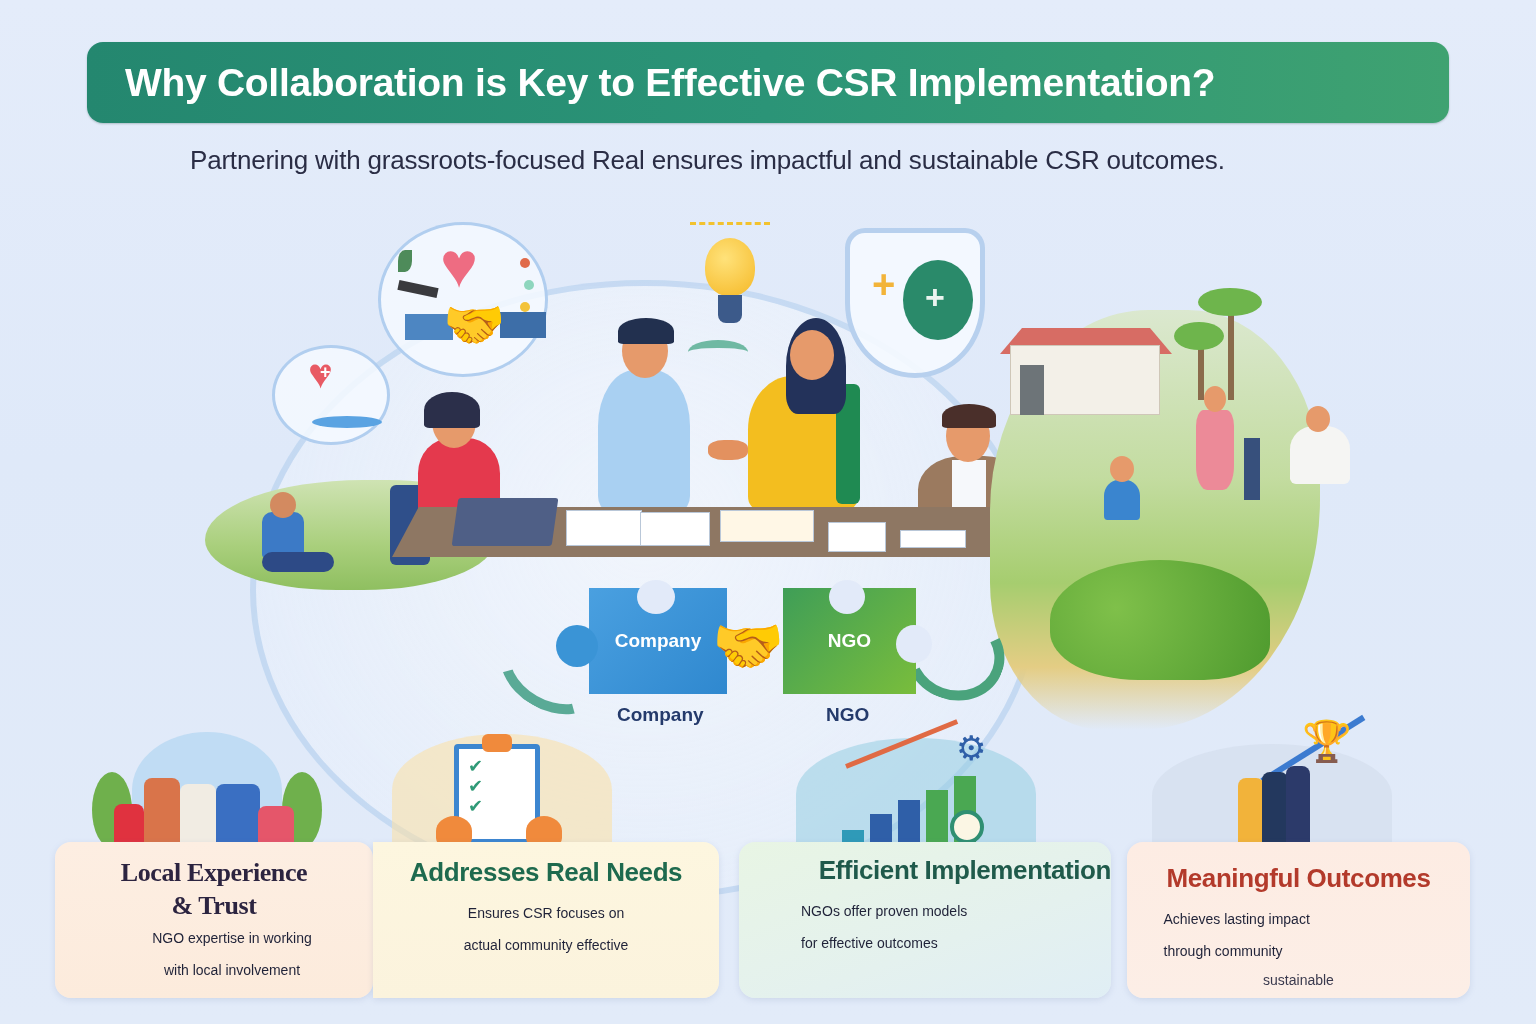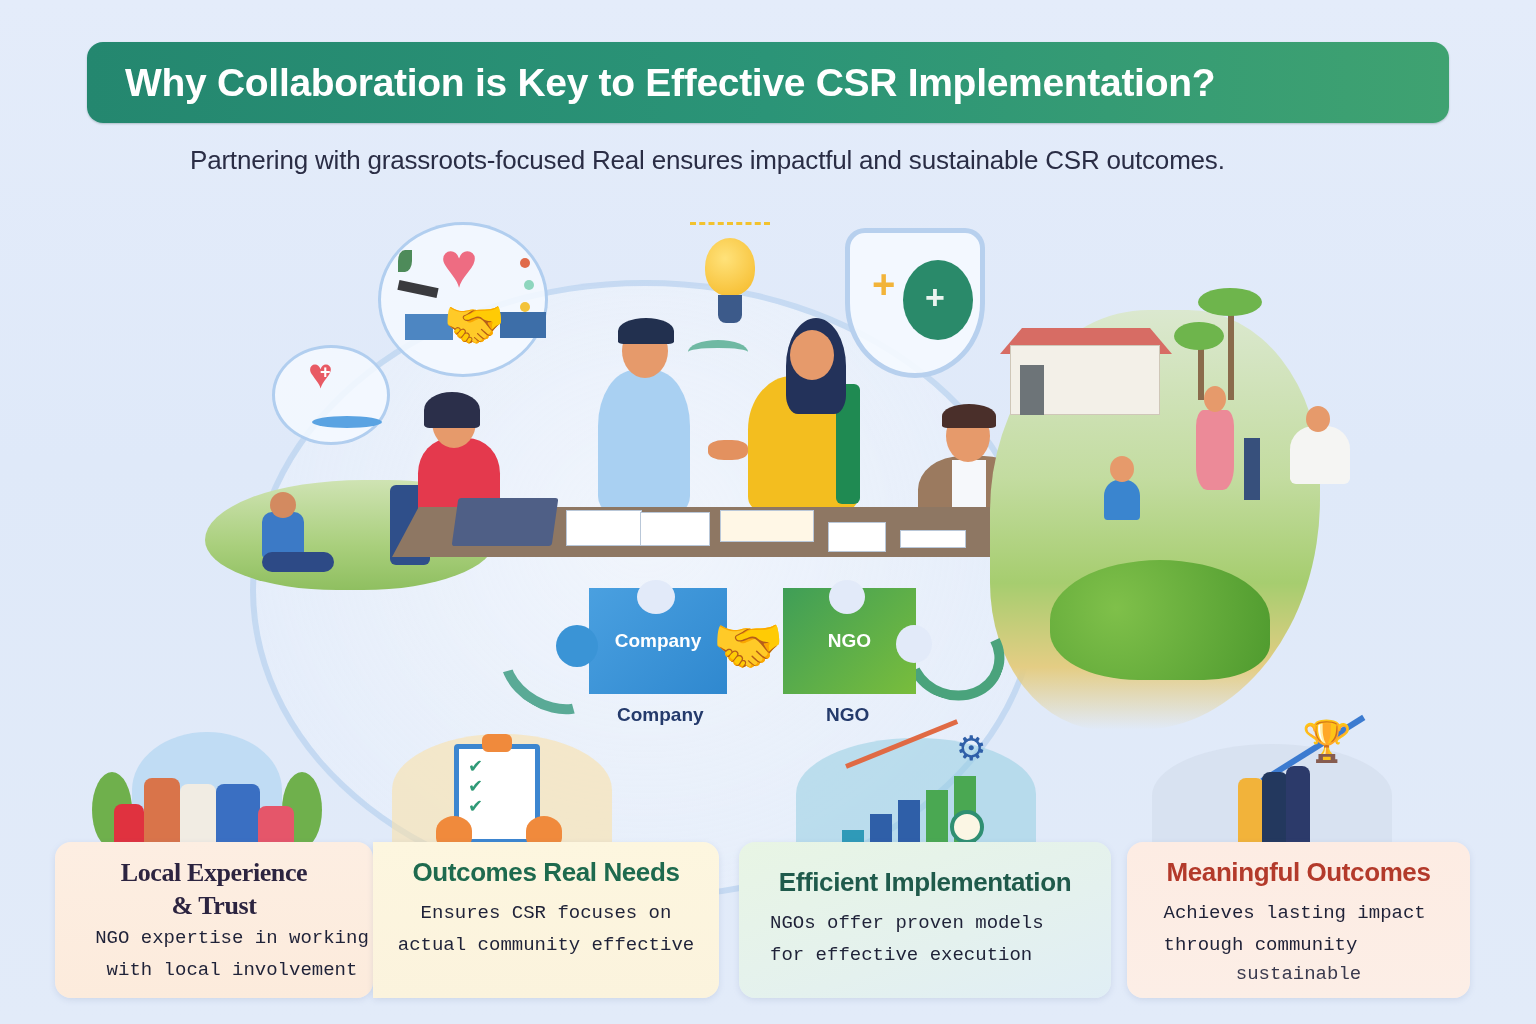--- a/index.html
+++ b/index.html
@@ -58,31 +58,31 @@
 
   
   .ill{position:absolute;}
   .ill-arc{position:absolute;border-radius:50% 50% 0 0;}
   .bar{position:absolute;bottom:0;width:22px;}
 
   
   .card{position:absolute;top:842px;height:156px;border-radius:16px;box-shadow:0 2px 6px rgba(110,130,170,.18);
         display:flex;flex-direction:column;align-items:center;}
   .card h2{font-size:26px;font-weight:700;letter-spacing:-0.4px;text-align:center;line-height:33px;}
-  .card p{font-size:19px;color:#1f2238;line-height:32px;text-align:left;font-family:Liberation Mono, monospace;}
+  .card p{font-size:14px;color:#1f2238;line-height:32px;text-align:left;}
   .card1{left:55px;width:318px;background:linear-gradient(180deg,#fdeee2,#fcebdc);padding-top:14px;}
   .card1 h2{color:#2c2440;font-family:Liberation Serif, serif;}
   .card1 p{text-align:center;margin-left:36px;}
   .card2{left:373px;width:346px;background:linear-gradient(180deg,#fdf6df,#fbf3dd);border-radius:0 16px 16px 0;padding-top:14px;}
   .card2 h2{color:#1e6a4e;}
   .card2 p{margin-top:8px;}
-  .card3{left:739px;width:372px;background:linear-gradient(160deg,#e8f5e4,#e4f1ee 60%,#e0eef5);padding-top:24px;}
+  .card3{left:739px;width:372px;background:linear-gradient(160deg,#e8f5e4,#e4f1ee 60%,#e0eef5);padding-top:12px;align-items:flex-end;}
   .card3 h2{color:#1f5a4b;}
   .card3 p{margin-top:8px;width:310px;}
-  .card4{left:1127px;width:343px;background:linear-gradient(180deg,#fdece3,#fceee6);padding-top:14px;}
+  .card4{left:1127px;width:343px;background:linear-gradient(180deg,#fdece3,#fceee6);padding-top:14px;justify-content:center;}
   .card4 h2{color:#b33a2b;}
   .card4 p{margin-top:8px;width:270px;}
   .card4 .p-last{text-align:center;color:#3a3a4e;line-height:26px;width:270px;}
 </style>
 </head>
 <body>
 
 <div class="title-bar">
   <h1>Why Collaboration is Key to Effective CSR Implementation?</h1>
 </div>
@@ -231,29 +231,29 @@
 </div>
 
 <div class="card card1">
   <h2>Local Experience</h2>
   <h2>&amp; Trust</h2>
   <p>NGO expertise in working</p>
   <p>with local involvement</p>
 </div>
 
 <div class="card card2">
-  <h2>Outcomes Real Needs</h2>
+  <h2>Addresses Real Needs</h2>
   <p>Ensures CSR focuses on</p>
   <p style="margin-top:0">actual community effective</p>
 </div>
 
 <div class="card card3">
   <h2>Efficient Implementation</h2>
   <p>NGOs offer proven models</p>
-  <p style="margin-top:0">for effective execution</p>
+  <p style="margin-top:0">for effective outcomes</p>
 </div>
 
 <div class="card card4">
   <h2>Meaningful Outcomes</h2>
   <p>Achieves lasting impact</p>
   <p style="margin-top:0">through community</p>
   <p class="p-last" style="margin-top:0">sustainable</p>
 </div>
 
 </body></html>

